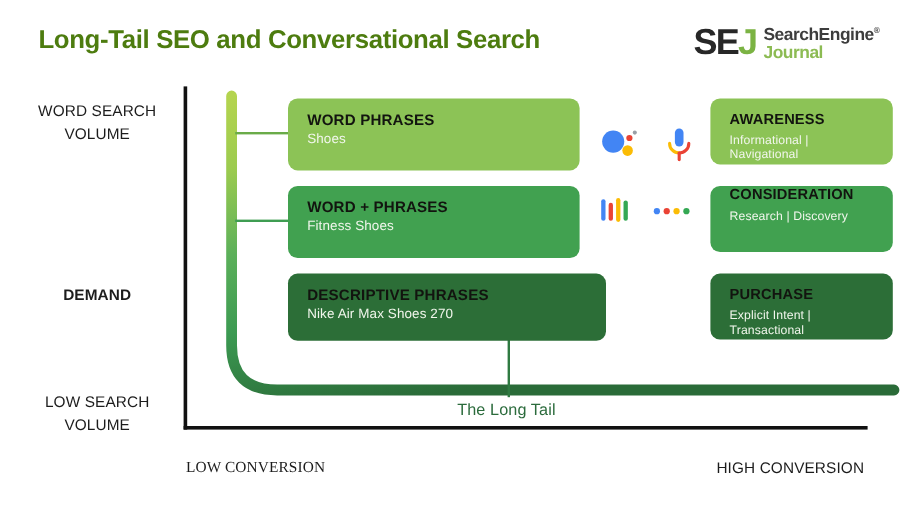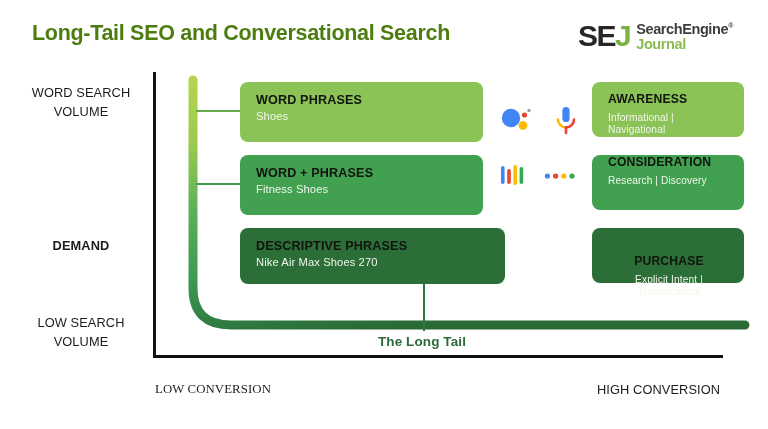--- a/index.html
+++ b/index.html
@@ -92,21 +92,21 @@
     position: absolute;
     color: #1c1c1c;
     font-size: 12.8px;
     line-height: 1.45;
     text-align: center;
     width: 118px;
     letter-spacing: 0.1px;
   }
   .lbl-high { left: 22px; top: 84px; }
   .lbl-demand { left: 22px; top: 193px; font-weight: bold; margin-top: 44px; }
-  .lbl-low  { left: 22px; top: 314px; }
+  .lbl-low  { left: 22px; top: 326px; }
 
   
   .conv-label {
     position: absolute;
     top: 382px;
     font-size: 12.8px;
     color: #1c1c1c;
     letter-spacing: 0.1px;
     white-space: nowrap;
   }
@@ -121,21 +121,21 @@
     pointer-events: none;
   }
 
   .tail-label {
     position: absolute;
     left: 332px;
     top: 334px;
     width: 180px;
     text-align: center;
     font-size: 13.5px;
-    font-weight: bold;
+    font-weight: normal;
     color: #2b6b3c;
     letter-spacing: 0.1px;
   }
 
   
   .connector {
     position: absolute;
     background: #6aab49;
   }
   .conn-1 { left: 196px; top: 110px; width: 46px; height: 2px; }
@@ -167,21 +167,21 @@
   }
 
   
   .card-l1 { left: 240px; top: 82px;  width: 243px; height: 60px; background: #8cc356; }
   .card-l2 { left: 240px; top: 155px; width: 243px; height: 60px; background: #41a150; }
   .card-l3 { left: 240px; top: 228px; width: 265px; height: 56px; background: #2c6e37; }
 
   
   .card-r1 { left: 592px; top: 82px;  width: 152px; height: 55px; background: #8cc356; padding-top: 10px; }
   .card-r2 { left: 592px; top: 155px; width: 152px; height: 55px; background: #41a150; padding-top: 0; }
-  .card-r3 { left: 592px; top: 228px; width: 152px; height: 55px; background: #2c6e37; padding-top: 26px; text-align: center; }
+  .card-r3 { left: 592px; top: 228px; width: 152px; height: 55px; background: #2c6e37; padding-top: 10px; }
   .card-r1 .card-title, .card-r2 .card-title, .card-r3 .card-title { font-size: 12.2px; }
   .card-r1 .card-sub, .card-r2 .card-sub, .card-r3 .card-sub { font-size: 10.2px; margin-top: 6px; }
 
   
   .icon-row {
     position: absolute;
     display: flex;
     align-items: center;
   }
   .icon-row-1 { left: 500px; top: 104px; width: 78px; height: 34px; }

